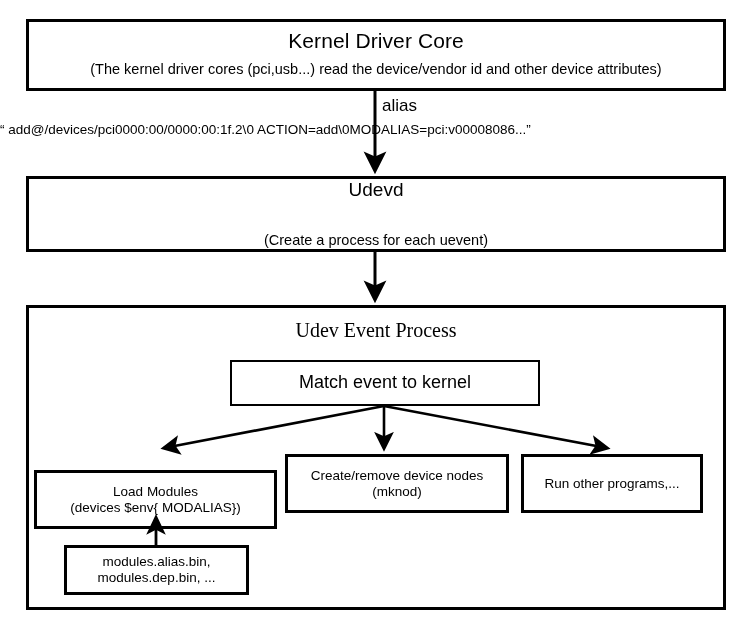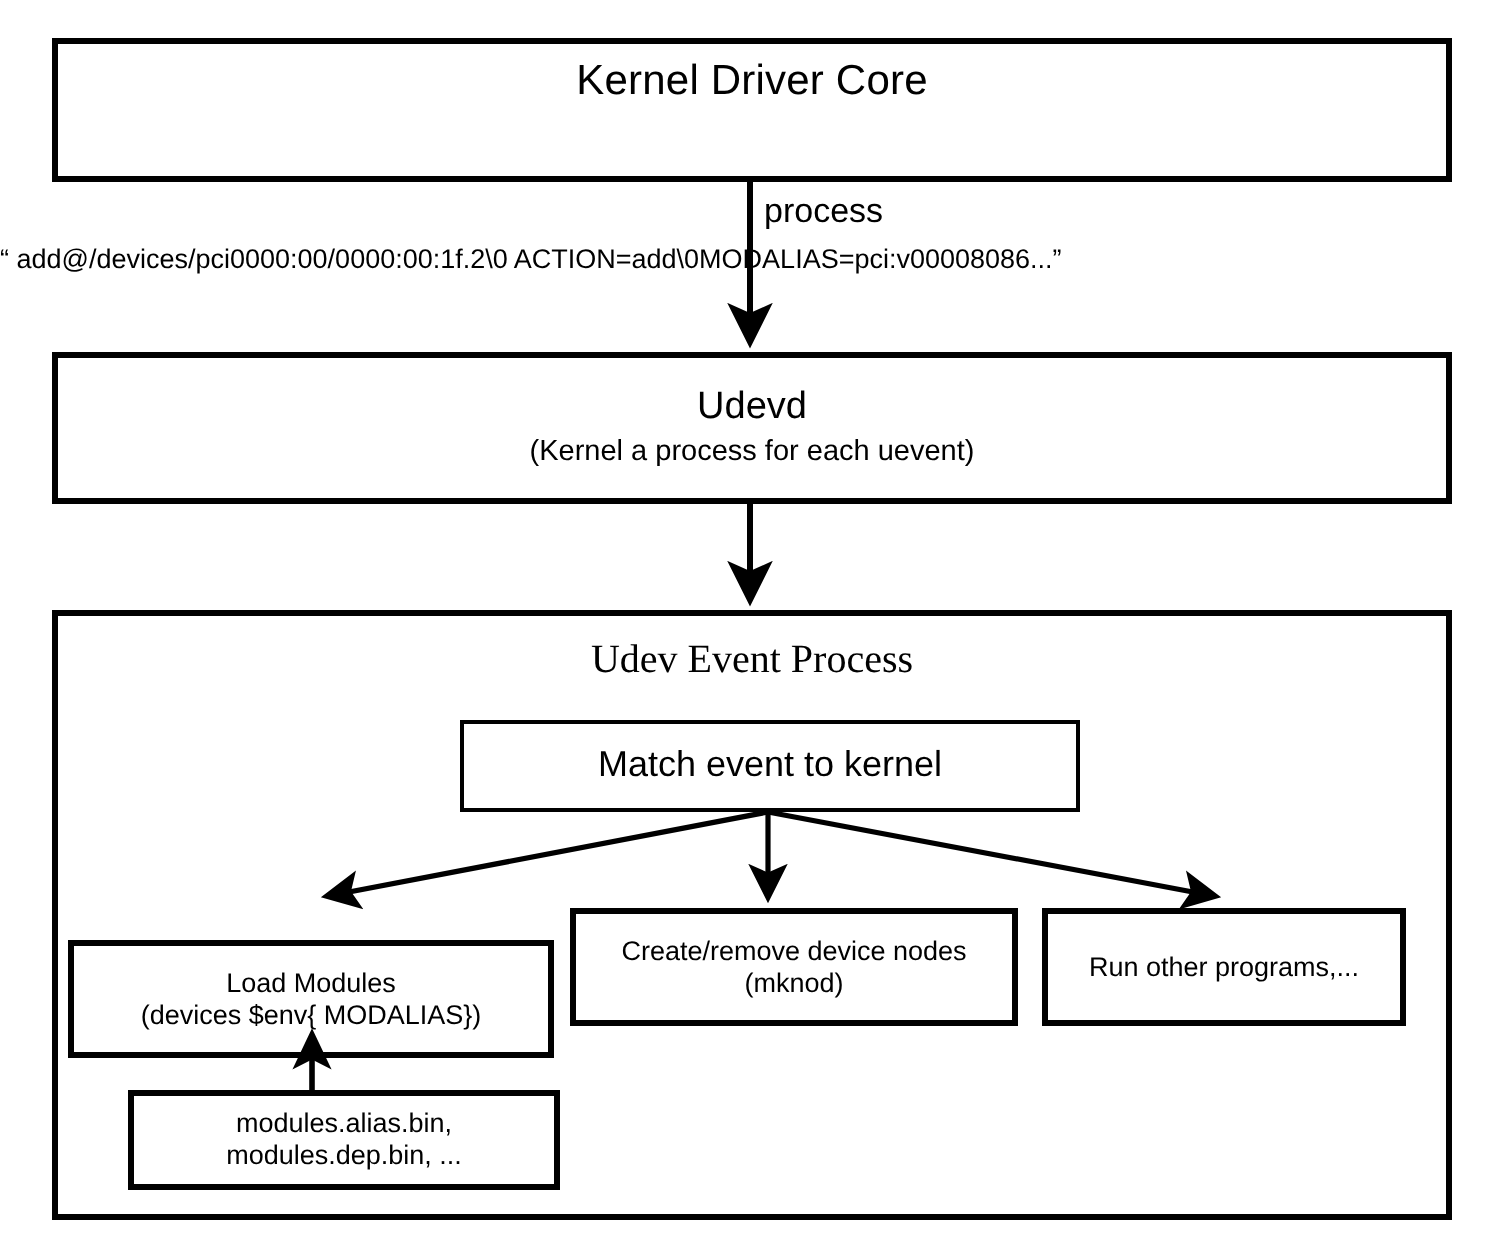--- a/index.html
+++ b/index.html
@@ -57,21 +57,21 @@
   
   #kernel-driver-core-box {
     left: 26px; top: 19px; width: 700px; height: 72px;
     justify-content: flex-start;
     padding-top: 7px;
   }
   #kernel-driver-core-box .title-lg { margin-bottom: 7px; }
 
   #udevd-box {
     left: 26px; top: 176px; width: 700px; height: 76px;
-    justify-content: center;
+    justify-content: space-between;
   }
   #udevd-box .title-md { margin-bottom: 3px; }
 
   #udev-event-process-box {
     left: 26px; top: 305px; width: 700px; height: 305px;
     justify-content: flex-start;
     align-items: stretch;
   }
   #udev-event-process-title {
     position: absolute;
@@ -90,21 +90,21 @@
   #load-modules-box {
     left: 34px; top: 454px; width: 243px; height: 59px; margin-top: 16px;
   }
   #create-remove-box {
     left: 285px; top: 454px; width: 224px; height: 59px;
   }
   #run-other-box {
     left: 521px; top: 454px; width: 182px; height: 59px;
   }
   #modules-files-box {
-    left: 64px; top: 545px; width: 216px; height: 50px;
+    left: 64px; top: 545px; width: 185px; height: 50px;
   }
 
   
   .free-label {
     position: absolute;
     white-space: nowrap;
   }
   #uevent-label {
     left: 382px; top: 96px;
     font-size: 17px;
@@ -138,29 +138,30 @@
 
     <line x1="384" y1="406" x2="384" y2="448" stroke="#000" stroke-width="2.6" marker-end="url(#arrowhead)"></line>
 
     <line x1="384" y1="406" x2="607" y2="448" stroke="#000" stroke-width="2.6" marker-end="url(#arrowhead)"></line>
 
     <line x1="156" y1="545" x2="156" y2="518" stroke="#000" stroke-width="2.8" marker-end="url(#arrowhead-sm)"></line>
   </svg>
 
   <div class="box thick" id="kernel-driver-core-box">
     <div class="title-lg">Kernel Driver Core</div>
+    <div class="sub">(The kernel driver cores (pci,usb...) read the device/vendor id and other device attributes)</div>
   </div>
 
-  <div class="free-label" id="uevent-label">process</div>
+  <div class="free-label" id="uevent-label">alias</div>
 
   <div class="free-label" id="uevent-string-label">“ add@/devices/pci0000:00/0000:00:1f.2\0 ACTION=add\0MODALIAS=pci:v00008086...”</div>
 
   <div class="box thick" id="udevd-box">
     <div class="title-md">Udevd</div>
-    <div class="sub">(Kernel a process for each uevent)</div>
+    <div class="sub">(Create a process for each uevent)</div>
   </div>
 
   <div class="box thick" id="udev-event-process-box">
     <div id="udev-event-process-title">Udev Event Process</div>
   </div>
 
   <div class="box" id="match-event-box">
     <div class="title-md">Match event to kernel</div>
   </div>
 

